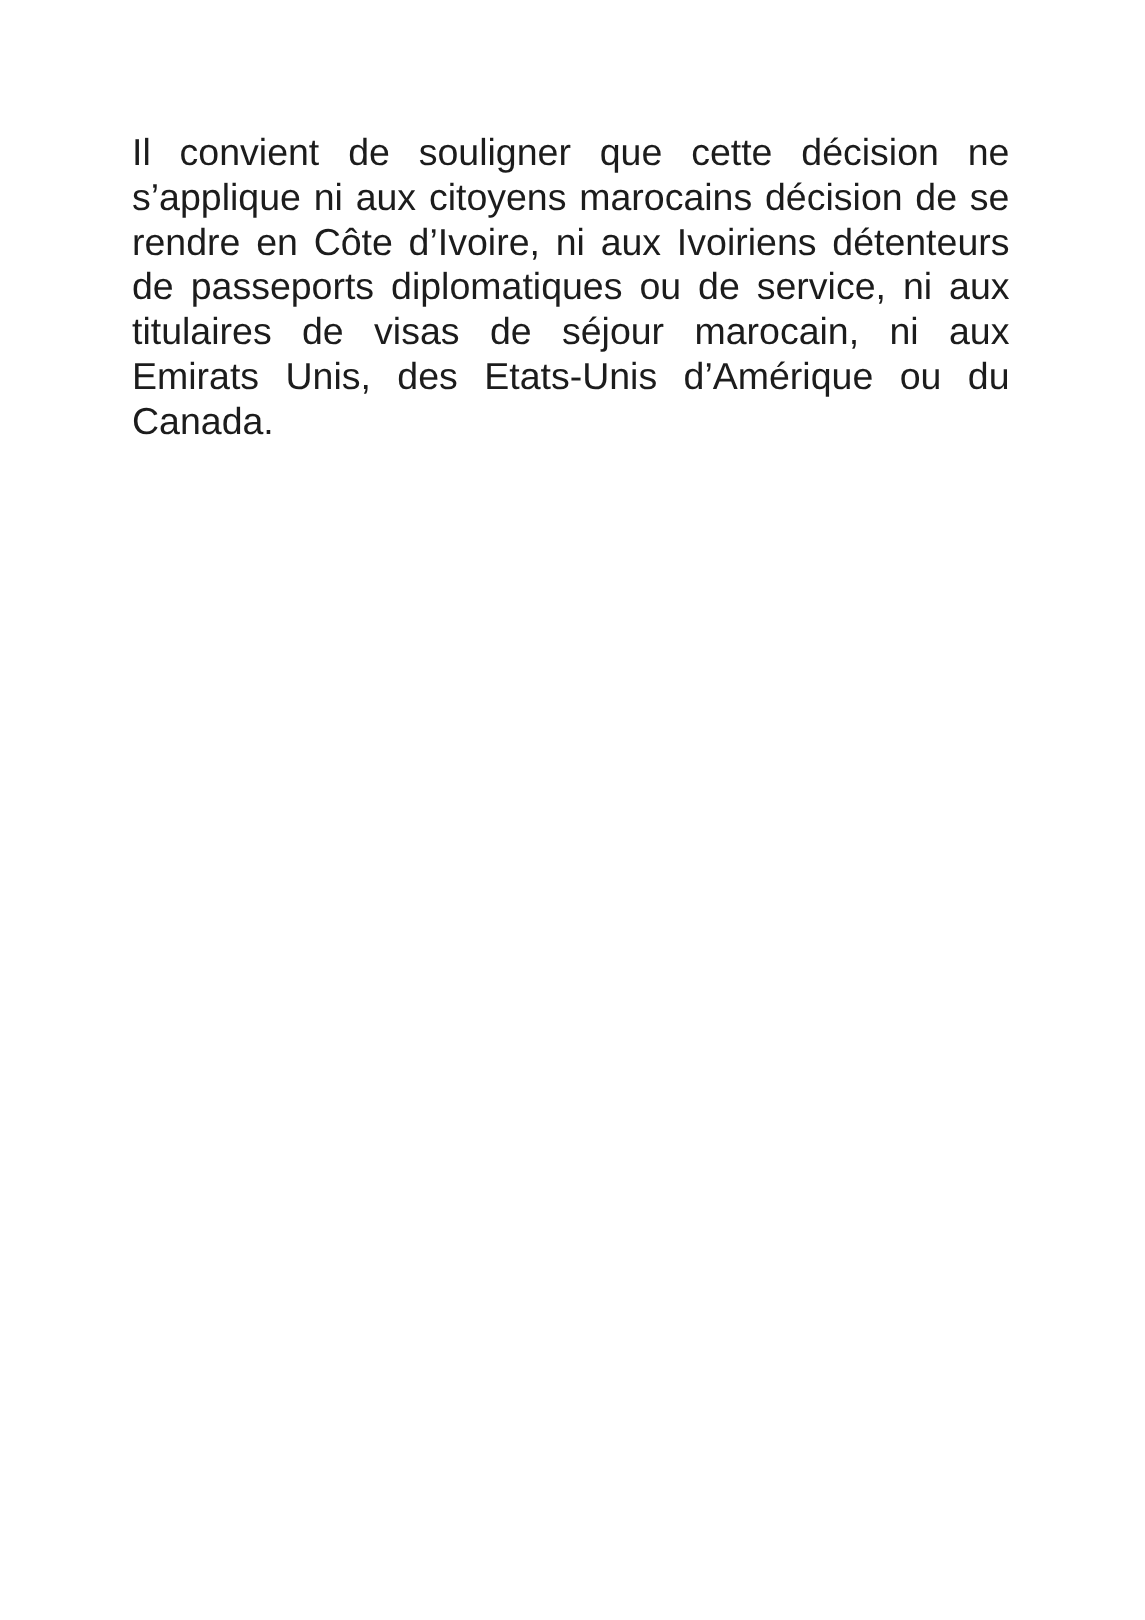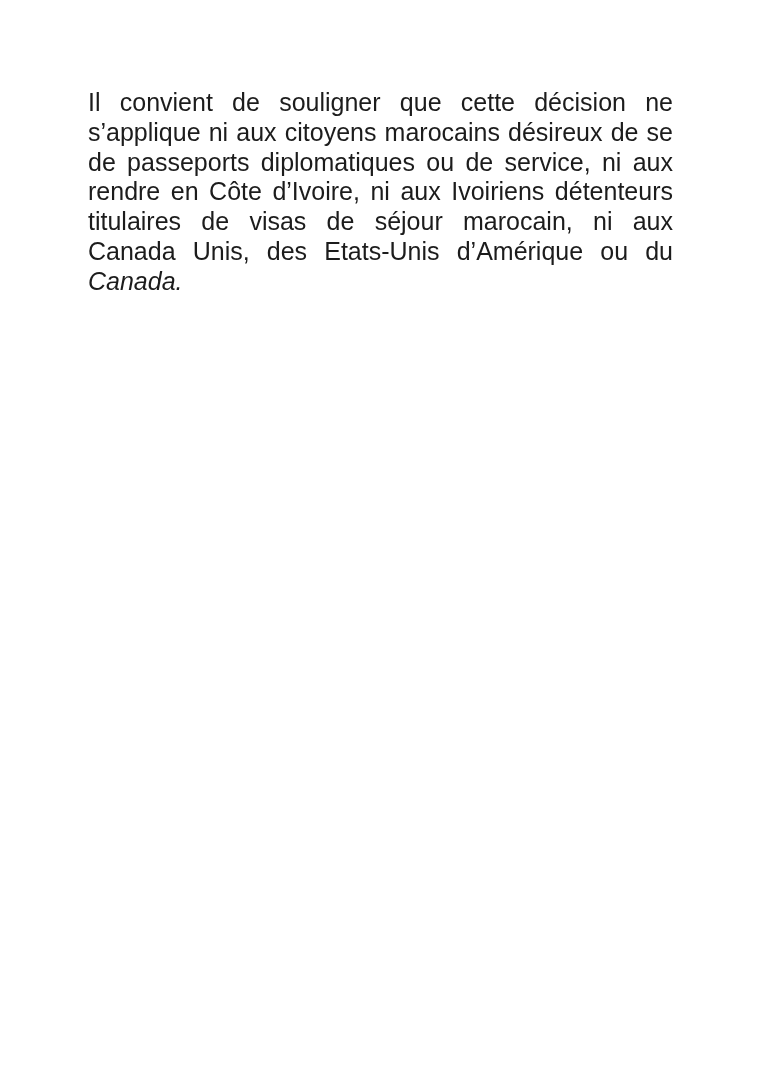--- a/index.html
+++ b/index.html
@@ -30,29 +30,28 @@
 
   .jline {
     text-align: justify;
     text-align-last: justify;
     word-spacing: 0.02em;
   }
 
   .jline.last {
     text-align: center;
     text-align-last: left;
-    font-style: italic;
   }
 </style>
 </head>
 <body>
 
 <div class="page">
   <div class="paragraph">
     <div class="jline">Il convient de souligner que cette décision ne</div>
-    <div class="jline">s’applique ni aux citoyens marocains désireux de se</div>
+    <div class="jline">s’applique ni aux citoyens marocains décision de se</div>
+    <div class="jline">rendre en Côte d’Ivoire, ni aux Ivoiriens détenteurs</div>
     <div class="jline">de passeports diplomatiques ou de service, ni aux</div>
-    <div class="jline">rendre en Côte d’Ivoire, ni aux Ivoiriens détenteurs</div>
     <div class="jline">titulaires de visas de séjour marocain, ni aux</div>
-    <div class="jline">Canada Unis, des Etats-Unis d’Amérique ou du</div>
+    <div class="jline">Emirats Unis, des Etats-Unis d’Amérique ou du</div>
     <div class="jline last">Canada.</div>
   </div>
 </div>
 
 </body></html>

